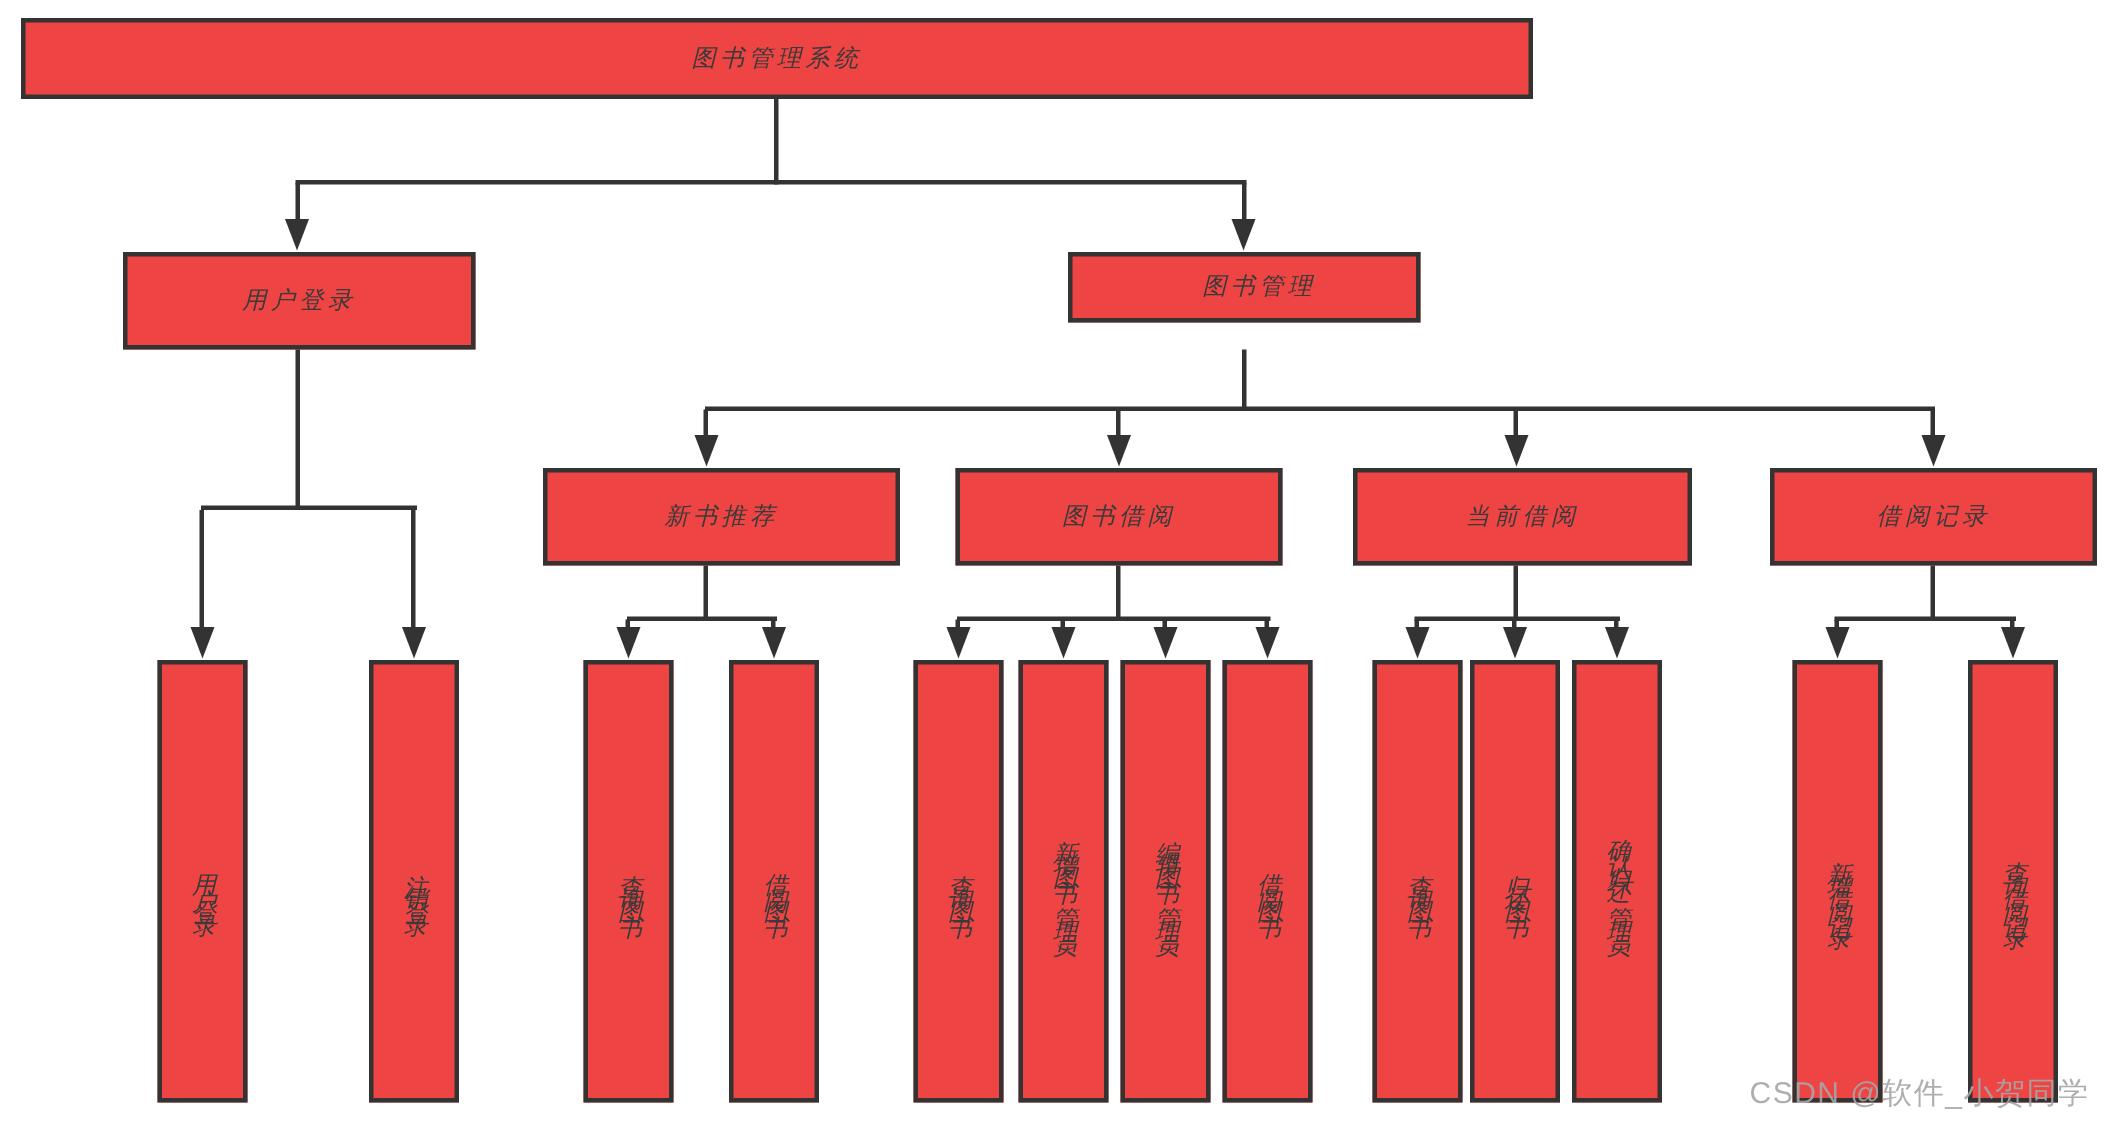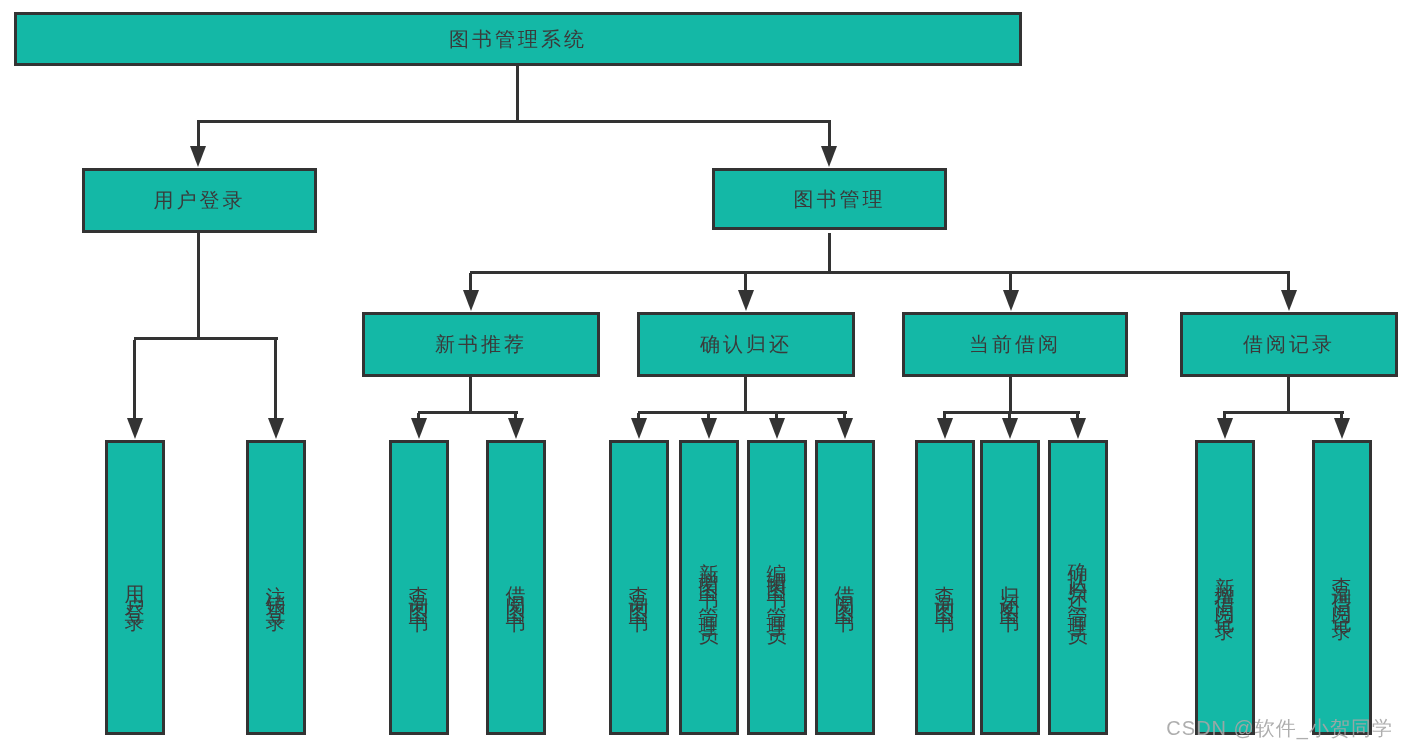--- a/index.html
+++ b/index.html
@@ -12,26 +12,27 @@
     position:relative;
     width:1405px;height:747px;
     background:#ffffff;
     overflow:hidden;
     font-family:"Liberation Sans","DejaVu Sans",sans-serif;
   }
   .box{
     position:absolute;
     box-sizing:border-box;
     border:3px solid var(--line);
-    background:#14b8a6;
+    background:#ef4444;
     display:flex;align-items:center;justify-content:center;
     color:var(--text);
-    font-size:20px;
+    font-size:16px;
     letter-spacing:3px;
     white-space:nowrap;
+    font-style:italic;
   }
   .vbox span{
     writing-mode:vertical-rl;
     text-orientation:mixed;
     letter-spacing:9px;
     line-height:1;
   }
   .line-v{position:absolute;width:3px;background:var(--line);}
   .line-h{position:absolute;height:3px;background:var(--line);}
   .arrow{
@@ -54,42 +55,42 @@
   <div class="box" style="left:14px;top:12px;width:1008px;height:54px;">图书管理系统</div>
 
   <div class="line-v" style="left:516px;top:66px;height:57px;"></div>
   <div class="line-h" style="left:197px;top:120px;width:634px;"></div>
   <div class="line-v" style="left:197px;top:122px;height:28px;"></div>
   <div class="line-v" style="left:828px;top:122px;height:28px;"></div>
   <div class="arrow" style="left:190px;top:146px;"></div>
   <div class="arrow" style="left:821px;top:146px;"></div>
 
   <div class="box" style="left:82px;top:168px;width:235px;height:65px;">用户登录</div>
-  <div class="box" style="left:712px;top:168px;width:235px;height:62px;padding-left:20px;">图书管理</div>
+  <div class="box" style="left:712px;top:168px;width:235px;height:47px;padding-left:20px;">图书管理</div>
 
   <div class="line-v" style="left:197px;top:233px;height:106px;"></div>
   <div class="line-h" style="left:134px;top:337px;width:144px;"></div>
   <div class="line-v" style="left:133px;top:340px;height:80px;"></div>
   <div class="line-v" style="left:274px;top:340px;height:80px;"></div>
   <div class="arrow" style="left:127px;top:418px;"></div>
   <div class="arrow" style="left:268px;top:418px;"></div>
 
   <div class="line-v" style="left:828px;top:233px;height:40px;"></div>
   <div class="line-h" style="left:470px;top:271px;width:820px;"></div>
   <div class="line-v" style="left:469px;top:273px;height:19px;"></div>
   <div class="line-v" style="left:744px;top:273px;height:19px;"></div>
   <div class="line-v" style="left:1009px;top:273px;height:19px;"></div>
   <div class="line-v" style="left:1287px;top:273px;height:19px;"></div>
   <div class="arrow" style="left:463px;top:290px;"></div>
   <div class="arrow" style="left:738px;top:290px;"></div>
   <div class="arrow" style="left:1003px;top:290px;"></div>
   <div class="arrow" style="left:1281px;top:290px;"></div>
 
   <div class="box" style="left:362px;top:312px;width:238px;height:65px;">新书推荐</div>
-  <div class="box" style="left:637px;top:312px;width:218px;height:65px;">确认归还</div>
+  <div class="box" style="left:637px;top:312px;width:218px;height:65px;">图书借阅</div>
   <div class="box" style="left:902px;top:312px;width:226px;height:65px;">当前借阅</div>
   <div class="box" style="left:1180px;top:312px;width:218px;height:65px;">借阅记录</div>
 
   <div class="line-v" style="left:469px;top:377px;height:36px;"></div>
   <div class="line-h" style="left:418px;top:411px;width:100px;"></div>
   <div class="line-v" style="left:744px;top:377px;height:36px;"></div>
   <div class="line-h" style="left:638px;top:411px;width:209px;"></div>
   <div class="line-v" style="left:1009px;top:377px;height:36px;"></div>
   <div class="line-h" style="left:943px;top:411px;width:137px;"></div>
   <div class="line-v" style="left:1287px;top:377px;height:36px;"></div>

